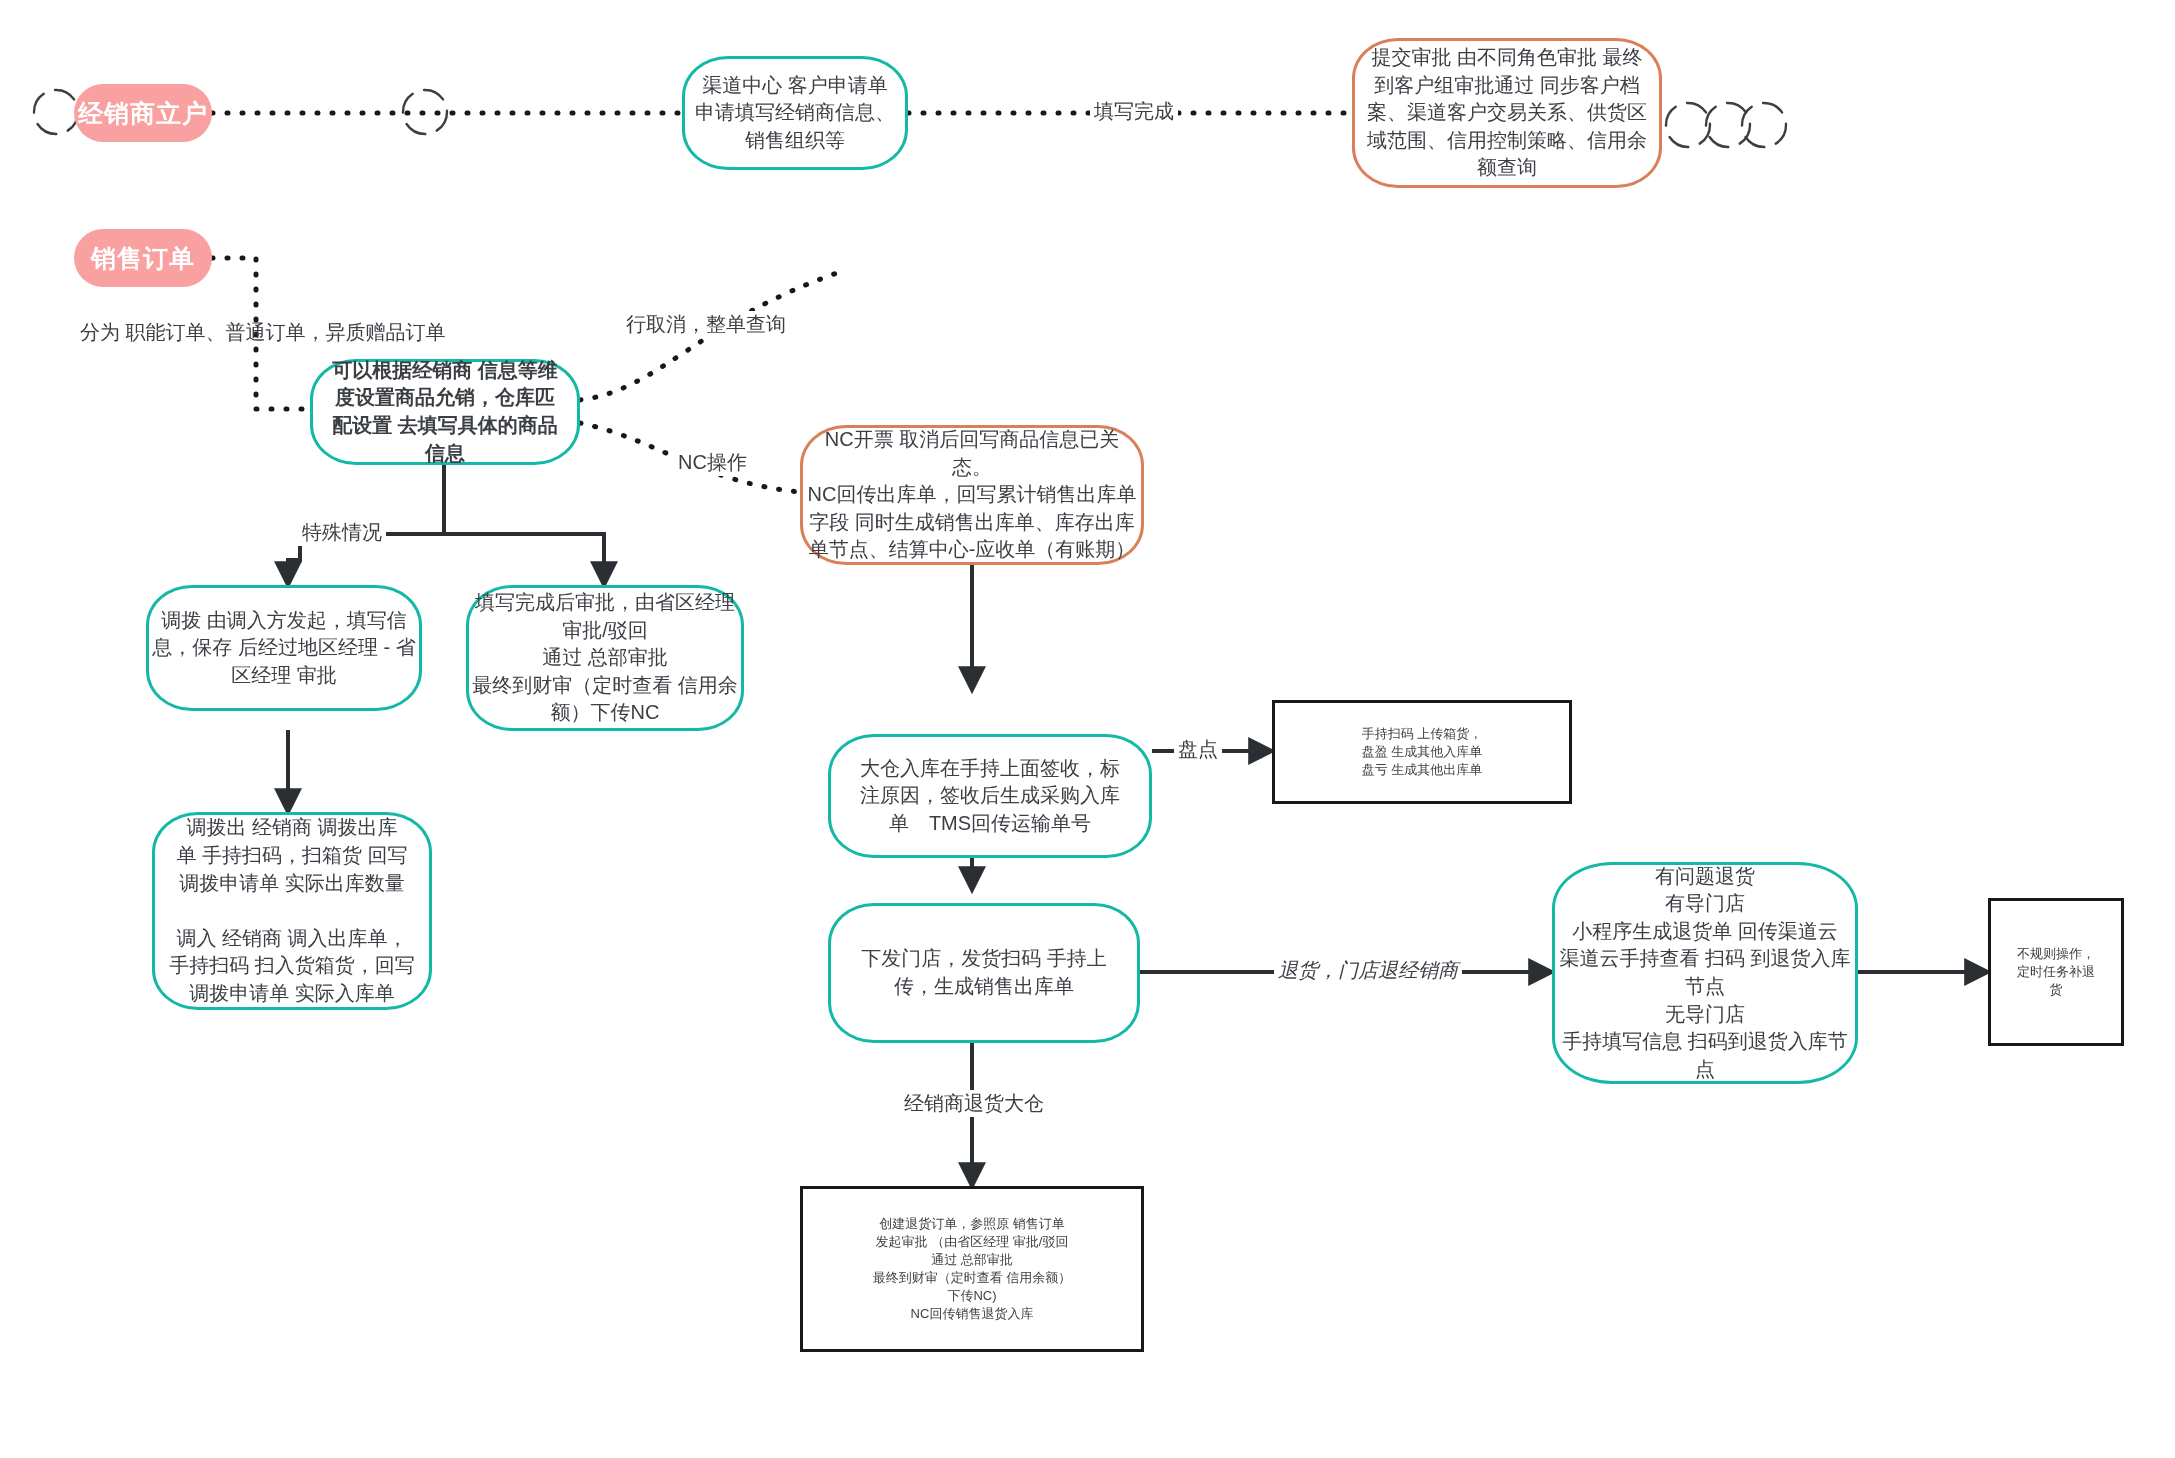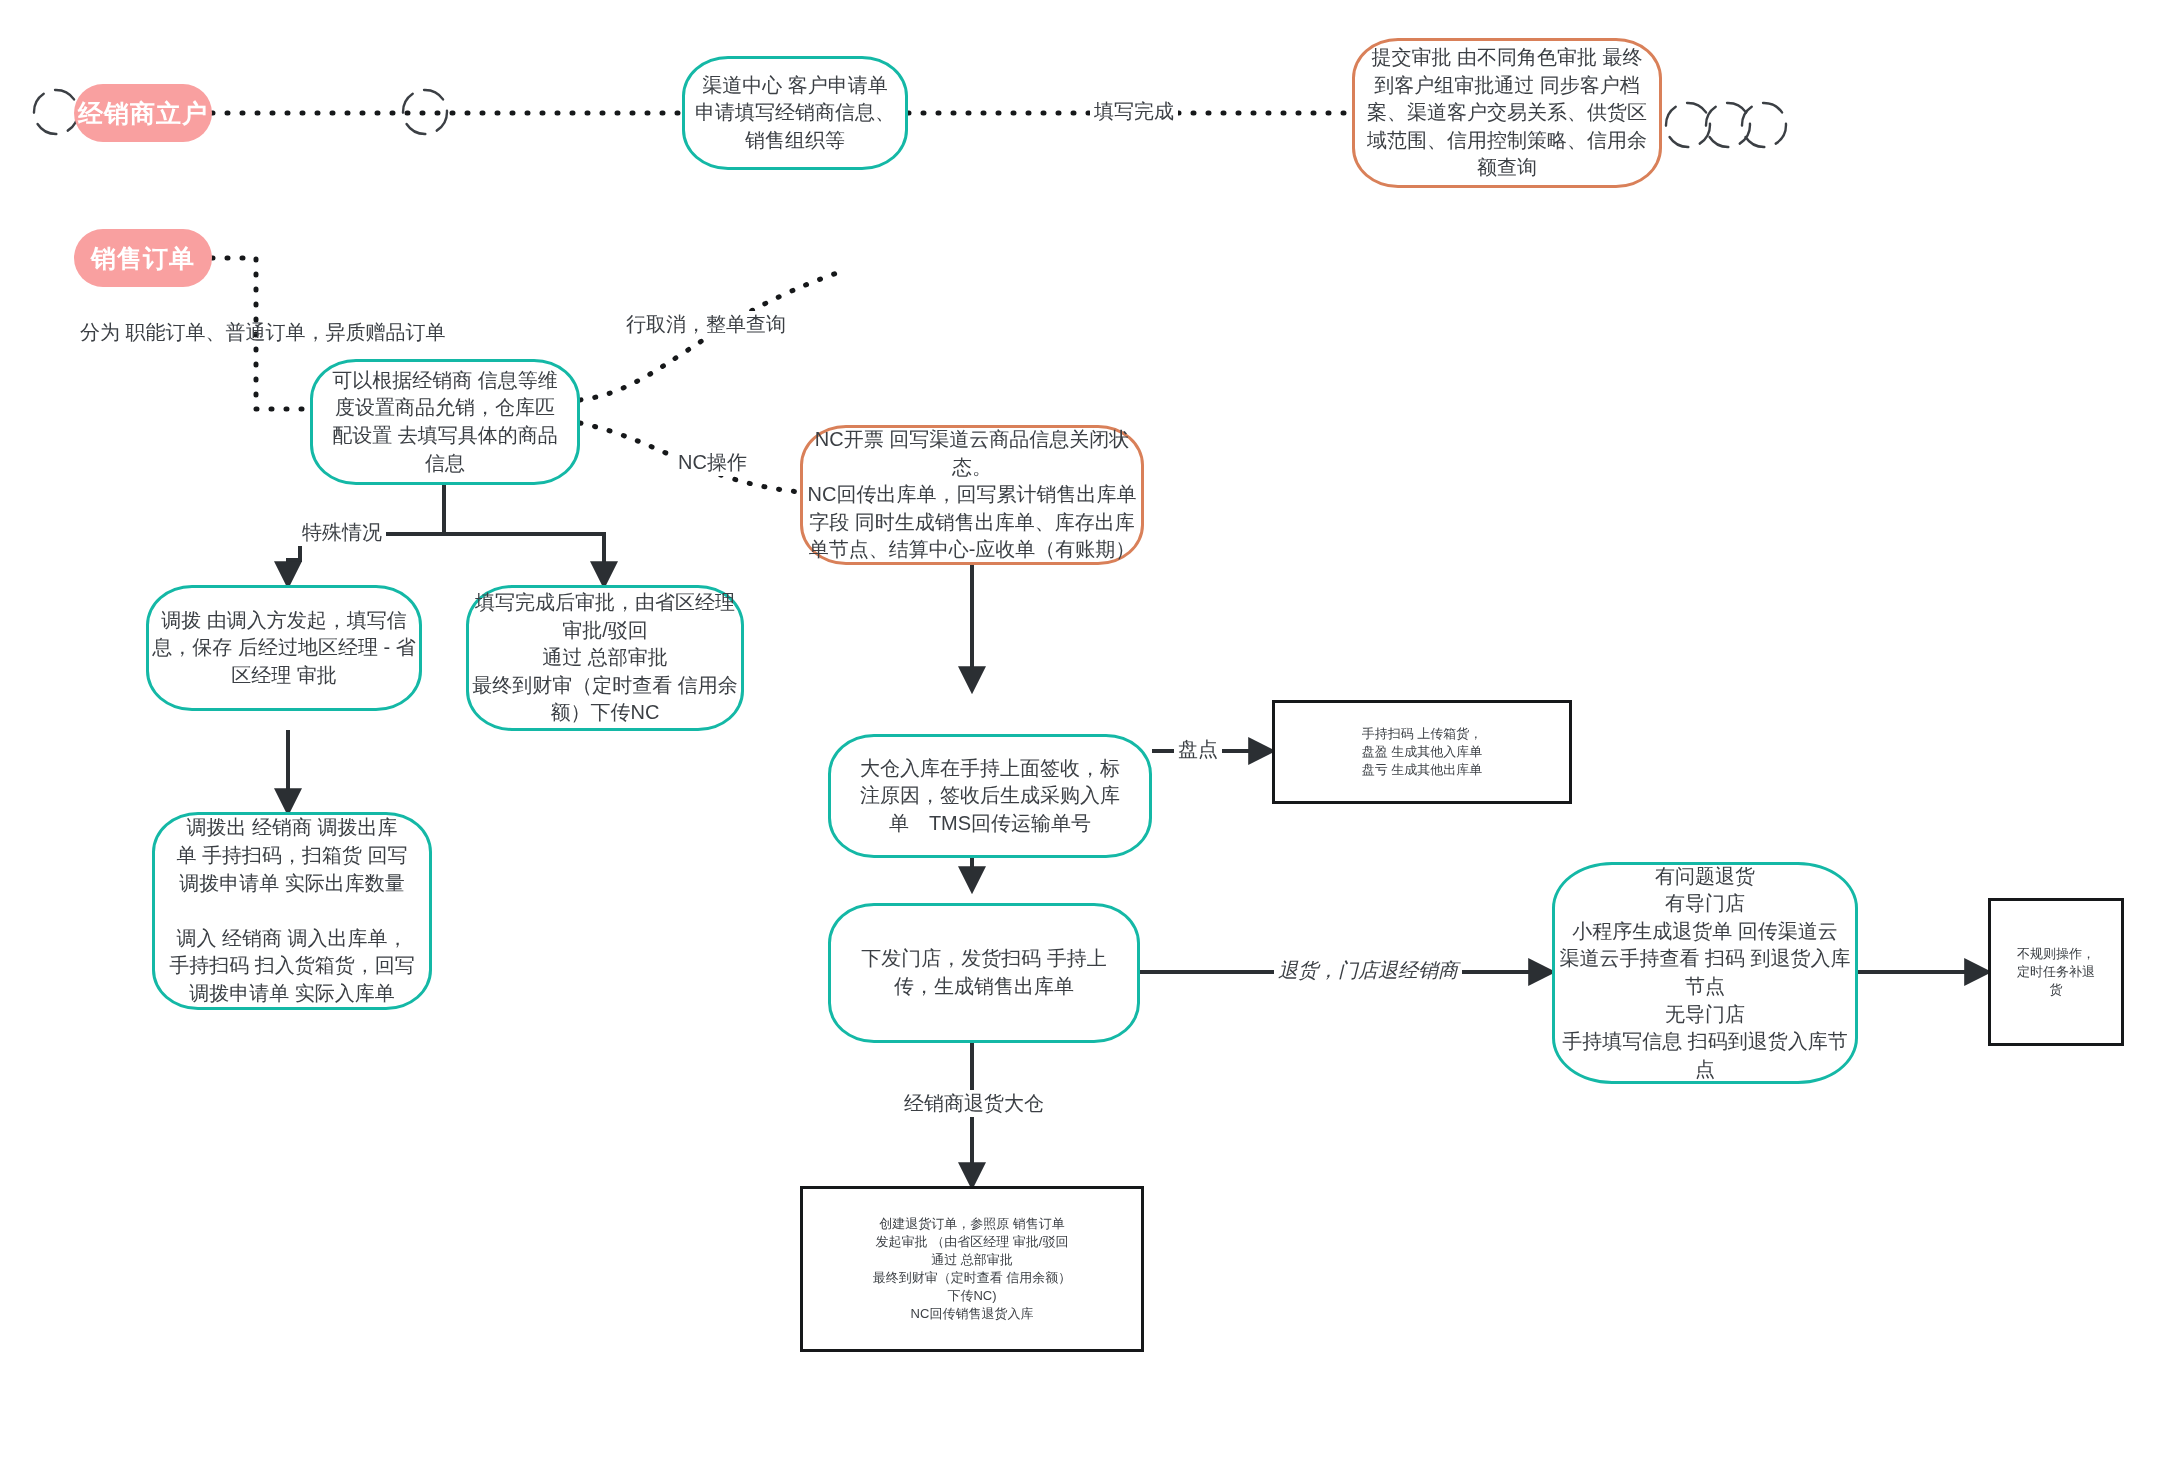--- a/index.html
+++ b/index.html
@@ -188,30 +188,30 @@
   </div>
 
   <div class="node n-pink" style="left:74px; top:229px; width:138px; height:58px;">
     <span>销售订单</span>
   </div>
 
   <div class="free-label" style="left:80px; top:319px;">
     <span>分为 职能订单、普通订单，异质赠品订单</span>
   </div>
 
-  <div class="node n-black" style="left:310px; top:359px; width:270px; height:126px;">
+  <div class="node n-black" style="left:310px; top:359px; width:270px; height:106px;font-weight:bold;">
     <span>可以根据经销商 信息等维
 度设置商品允销，仓库匹
 配设置 去填写具体的商品
 信息</span>
   </div>
 
 
   <div class="node n-orange" style="left:800px; top:425px; width:344px; height:140px;">
-    <span>NC开票 回写渠道云商品信息关闭状
+    <span>NC开票 取消后回写商品信息已关
 态。
 NC回传出库单，回写累计销售出库单
 字段 同时生成销售出库单、库存出库
 单节点、结算中心-应收单（有账期）</span>
   </div>
 
   <div class="node n-black" style="left:146px; top:585px; width:276px; height:126px;">
     <span>调拨 由调入方发起，填写信
 息，保存 后经过地区经理 - 省
 区经理 审批</span>

